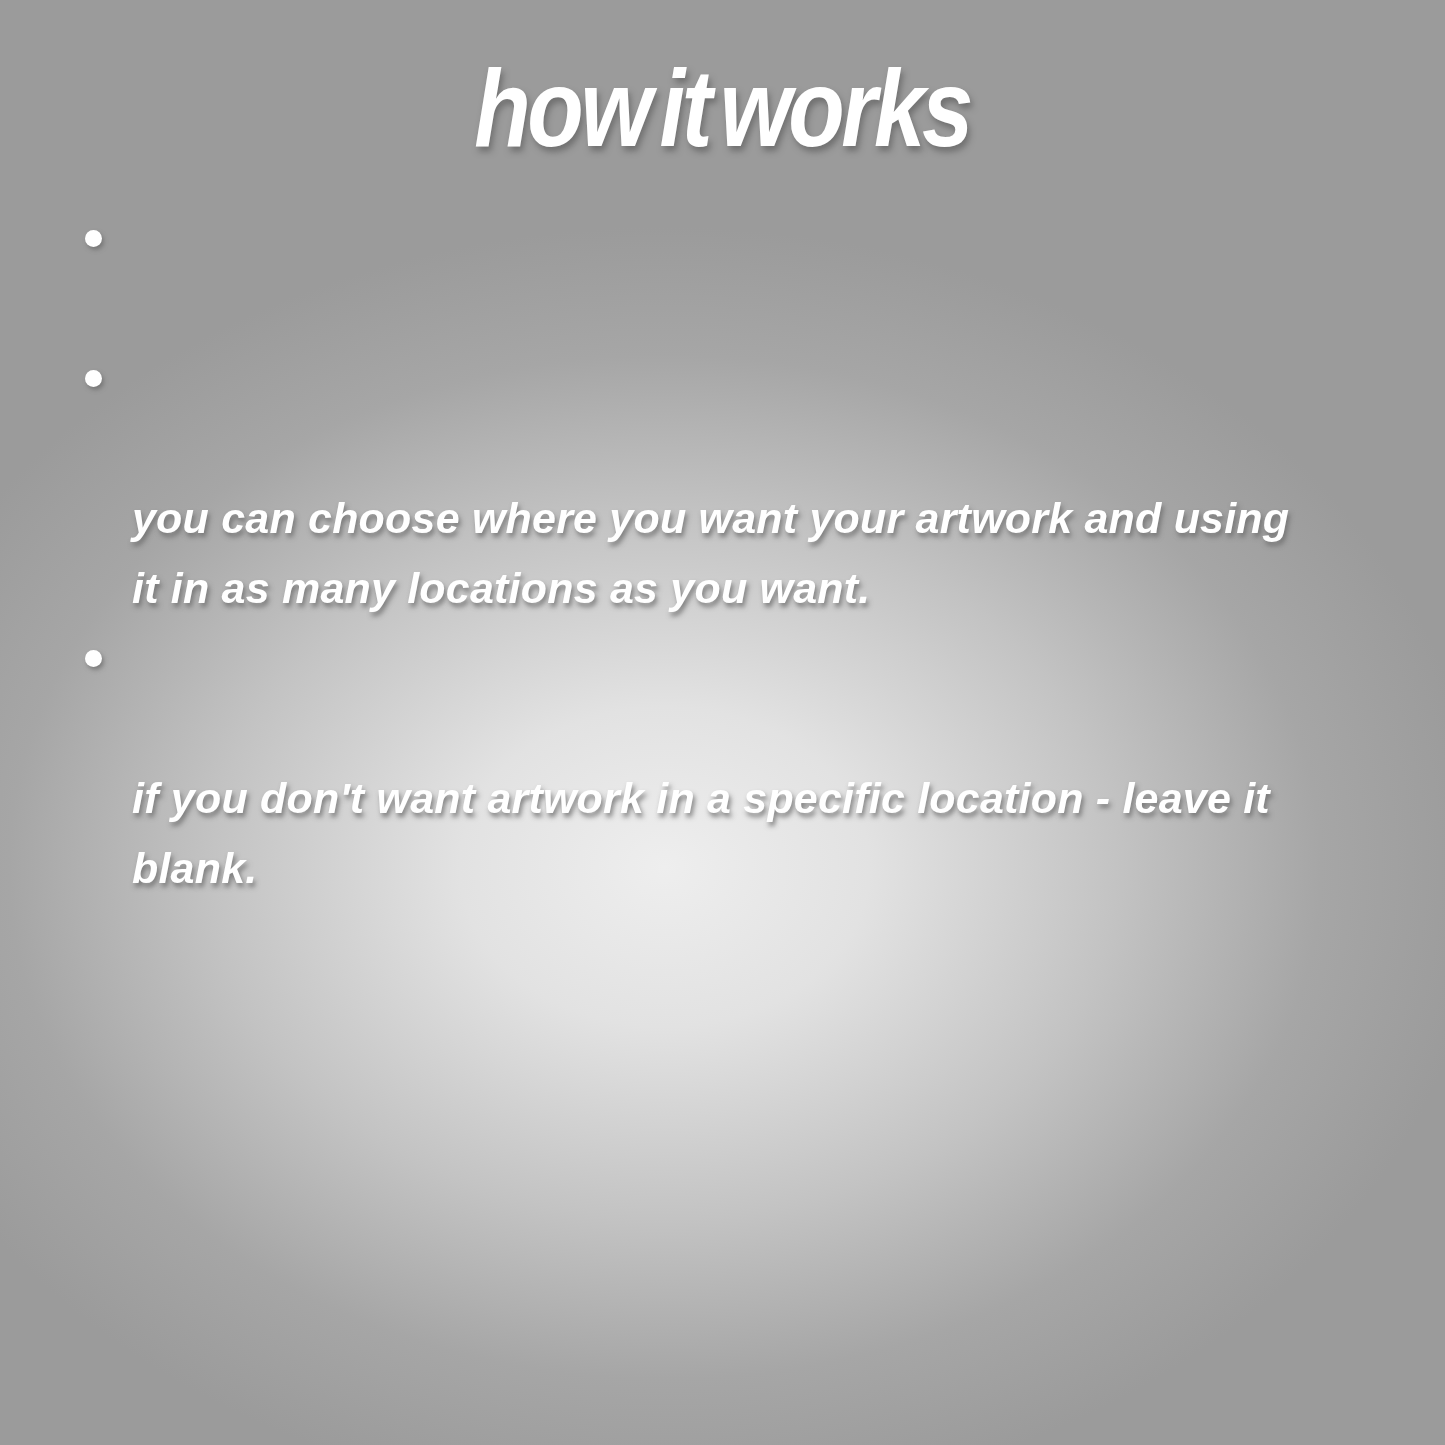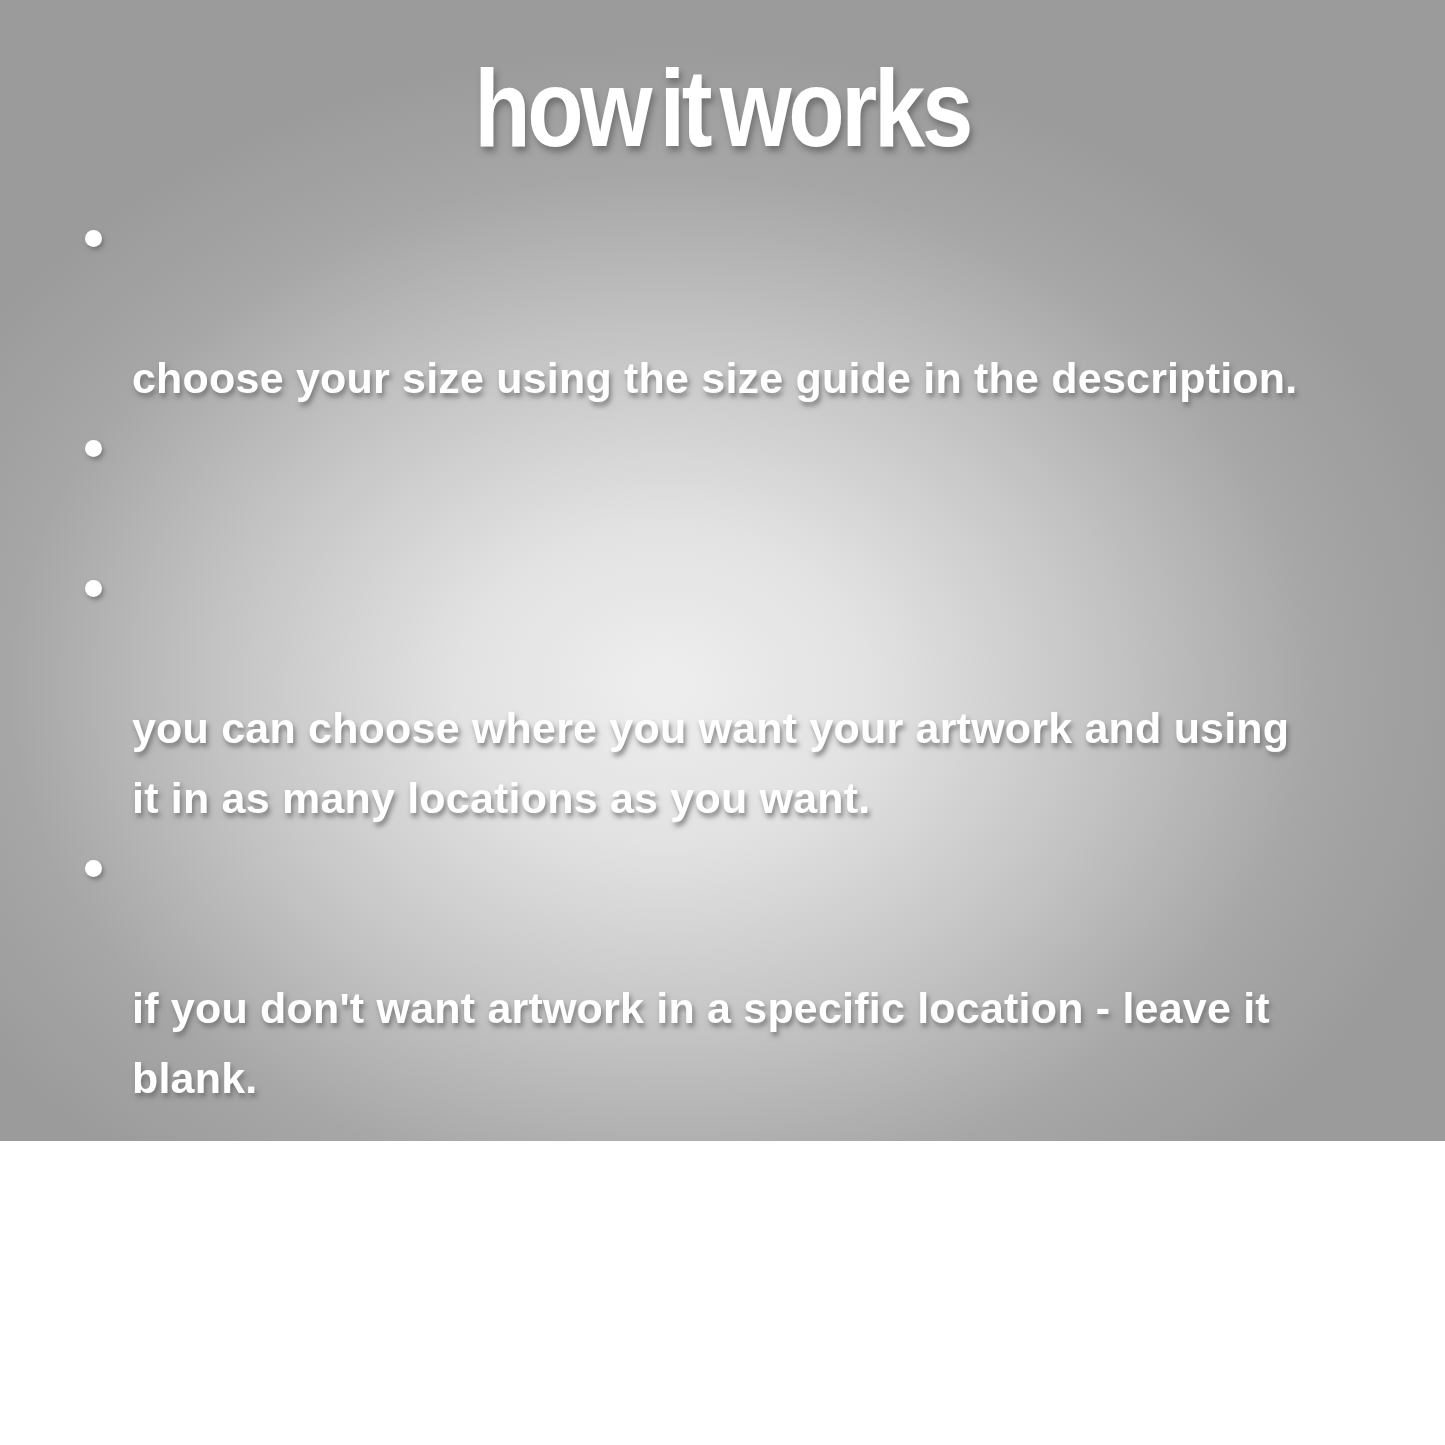--- a/index.html
+++ b/index.html
@@ -2,31 +2,32 @@
 <html><head>
 <meta charset="utf-8">
 <style>
   html, body {
     margin: 0;
     padding: 0;
   }
   .canvas {
     position: relative;
     width: 1445px;
-    height: 1141px;
+    height: 1445px;
     overflow: hidden;
     font-family: "Liberation Sans", sans-serif;
     color: #ffffff;
     background:
       radial-gradient(ellipse 820px 640px at 46% 60%,
         #eeeeee 0%,
         #e2e2e2 25%,
         #c3c3c3 55%,
         #a6a6a6 80%,
         #9b9b9b 100%);
+    font-style: italic;
   }
   .title-wrap {
     padding-top: 46px;
     text-align: center;
   }
   .title {
     display: inline-block;
     margin: 0;
     font-size: 110px;
     font-weight: bold;
@@ -68,24 +69,20 @@
 </head>
 <body>
 
 <div class="canvas">
   <div class="title-wrap">
     <h1 class="title">how it works</h1>
   </div>
   <ul class="bullet-list">
     <li class="bullet-item">
       <span class="bullet-dot"></span>
-      <span>choose your size using the size guide in the description.</span>
-    </li>
-    <li class="bullet-item">
-      <span class="bullet-dot"></span>
     </li>
     <li class="bullet-item">
       <span class="bullet-dot"></span>
       <span>you can choose where you want your artwork and using
 it in as many locations as you want.</span>
     </li>
     <li class="bullet-item">
       <span class="bullet-dot"></span>
       <span>if you don't want artwork in a specific location - leave it
 blank.</span>

